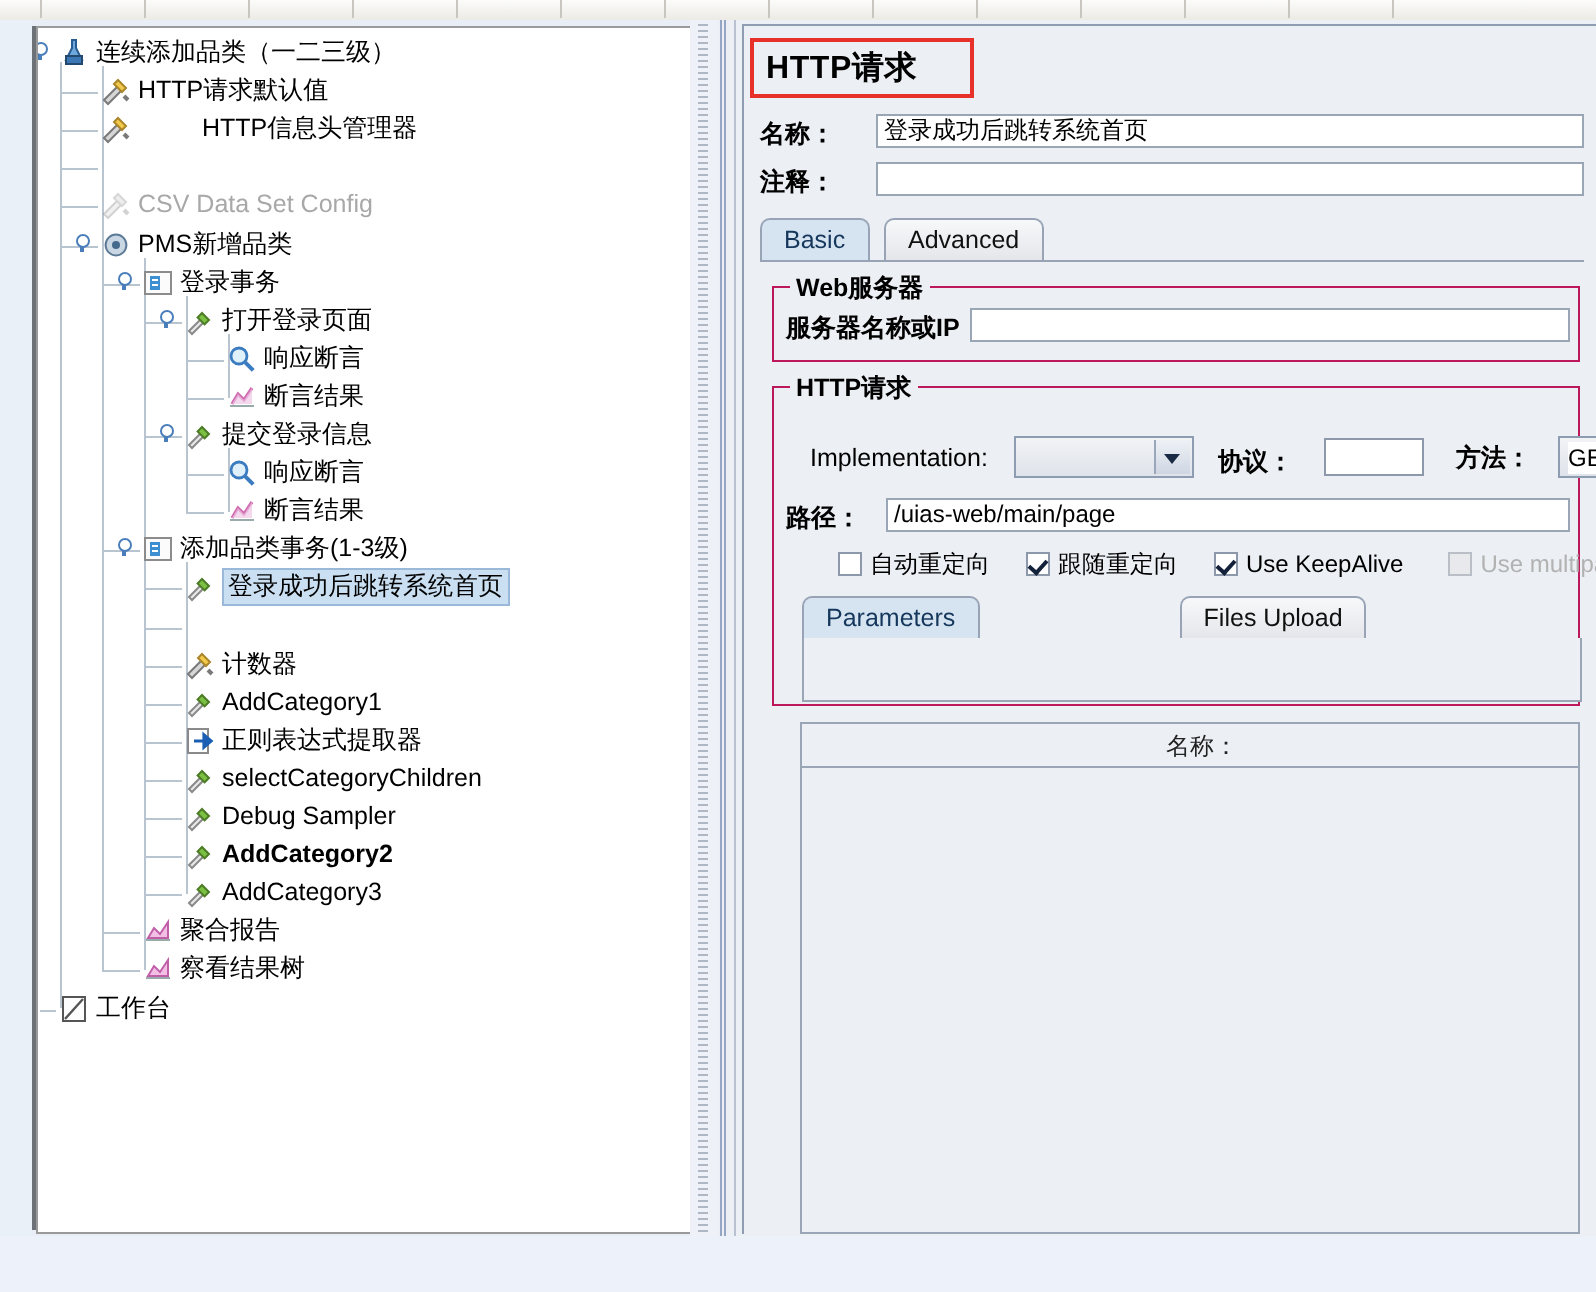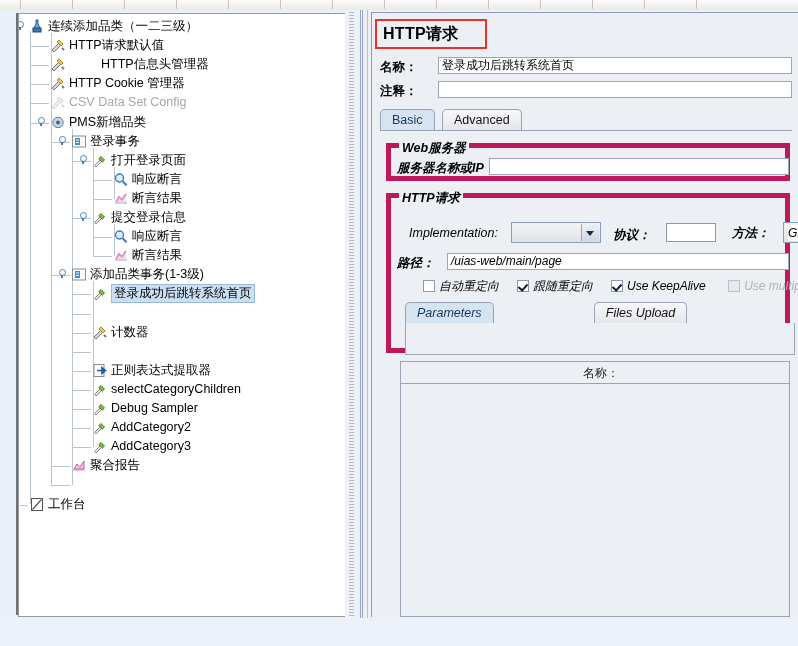--- a/index.html
+++ b/index.html
@@ -66,21 +66,21 @@
 
   
   .tabstrip{position:absolute;left:8px;height:22px;}
   .tab{position:absolute;top:0;height:21px;line-height:20px;padding:0 11px;font-size:12.5px;
     border:1px solid #98a4b6;border-bottom:none;border-radius:5px 5px 0 0;
     background:linear-gradient(#f7f8fa,#e4e6ea);color:#111;box-sizing:border-box;}
   .tab.active{background:#d6e4f2;color:#16375c;}
   .tabs-underline{position:absolute;height:1px;background:#98a4b6;}
 
   
-  .group{position:absolute;border:5px solid #be185d;box-sizing:border-box;background:transparent;font-style:italic;}
+  .group{position:absolute;border:1px solid #be185d;box-sizing:border-box;background:transparent;}
   .group-title{position:absolute;top:-8px;left:8px;background:#eceff4;padding:0 3px;
     font-size:12.5px;font-weight:bold;color:#000;}
 
   .cbx{position:absolute;top:0;height:15px;}
   .cbx .box{position:absolute;left:0;top:1px;width:12px;height:12px;background:#fff;
     border:1px solid #8d99ab;box-sizing:border-box;}
   .cbx .box.checked::after{content:"";position:absolute;left:2px;top:1px;width:4px;height:7px;
     border:solid #13213a;border-width:0 2px 2px 0;transform:rotate(42deg);}
   .cbx .box.dis{background:#e7e9ed;border-color:#b9bec7;}
   .cbx .ctx{position:absolute;left:16px;top:0;font-size:12px;line-height:14px;white-space:nowrap;}
@@ -157,28 +157,20 @@
           <div class="hline" style="left: 11px; top: 51.2px; width: 19px;"></div>
           <div class="row" style="top: 41.2px;">
             <span class="ic" style="left: 31px;"><svg width="16" height="15" viewBox="0 0 16 15">
                 <path d="M2 12l7-7 2 2-7 7z" fill="#d6d6d6" stroke="#7a7a7a"></path>
                 <path d="M9 2l4 4-2 2-4-4z" fill="#f2c94c" stroke="#a9862a"></path>
                 <path d="M12 10l2 2" stroke="#7a7a7a" stroke-width="2"></path>
               </svg></span>
             <span class="lbl" style="left: 50px; margin-left: 32px;">HTTP信息头管理器</span>
           </div>
           <div class="hline" style="left: 11px; top: 70.3px; width: 19px;"></div>
-          <div class="row" style="top: 60.3px;">
-            <span class="ic" style="left: 31px;"><svg width="16" height="15" viewBox="0 0 16 15">
-                <path d="M2 12l7-7 2 2-7 7z" fill="#d6d6d6" stroke="#7a7a7a"></path>
-                <path d="M9 2l4 4-2 2-4-4z" fill="#f2c94c" stroke="#a9862a"></path>
-                <path d="M12 10l2 2" stroke="#7a7a7a" stroke-width="2"></path>
-              </svg></span>
-            <span class="lbl" style="left: 50px;">HTTP Cookie 管理器</span>
-          </div>
           <div class="hline" style="left: 11px; top: 89.4px; width: 19px;"></div>
           <div class="row" style="top: 79.4px;">
             <span class="ic dim" style="left: 31px;"><svg width="16" height="15" viewBox="0 0 16 15">
                 <path d="M2 12l7-7 2 2-7 7z" fill="#d6d6d6" stroke="#7a7a7a"></path>
                 <path d="M9 2l4 4-2 2-4-4z" fill="#f2c94c" stroke="#a9862a"></path>
                 <path d="M12 10l2 2" stroke="#7a7a7a" stroke-width="2"></path>
               </svg></span>
             <span class="lbl dim" style="left: 50px;">CSV Data Set Config</span>
           </div>
           <div class="hline" style="left: 11px; top: 108.5px; width: 19px;"></div>
@@ -276,20 +268,27 @@
           <div class="hline" style="left: 53px; top: 318.6px; width: 19px;"></div>
           <div class="row" style="top: 308.6px;">
             <span class="ic" style="left: 73px;"><svg width="16" height="15" viewBox="0 0 16 15">
                 <path d="M2 12l7-7 2 2-7 7z" fill="#d6d6d6" stroke="#7a7a7a"></path>
                 <path d="M9 2l4 4-2 2-4-4z" fill="#f2c94c" stroke="#a9862a"></path>
                 <path d="M12 10l2 2" stroke="#7a7a7a" stroke-width="2"></path>
               </svg></span>
             <span class="lbl" style="left: 92px;">计数器</span>
           </div>
           <div class="hline" style="left: 53px; top: 337.7px; width: 19px;"></div>
+          <div class="row" style="top: 327.7px;">
+            <span class="ic" style="left: 73px;"><svg width="16" height="15" viewBox="0 0 16 15">
+                <path d="M2.5 12.5l6-6 1.5 1.5-6 6z" fill="#e8e8e8" stroke="#8a8a8a"></path>
+                <path d="M9 3.5l3.5 3.5-2.2 2.2L6.8 5.7z" fill="#7bc043" stroke="#4b7b25"></path>
+              </svg></span>
+            <span class="lbl" style="left: 92px;">AddCategory1</span>
+          </div>
           <div class="hline" style="left: 53px; top: 356.8px; width: 19px;"></div>
           <div class="row" style="top: 346.8px;">
             <span class="ic" style="left: 73px;"><svg width="16" height="15" viewBox="0 0 16 15">
                 <rect x="2" y="1.5" width="10" height="12" fill="#fff" stroke="#8a8a8a"></rect>
                 <path d="M5 7.5h8M10 4.5l3.5 3-3.5 3z" stroke="#1a5fb4" stroke-width="1.6" fill="#1a5fb4"></path>
               </svg></span>
             <span class="lbl" style="left: 92px;">正则表达式提取器</span>
           </div>
           <div class="hline" style="left: 53px; top: 375.9px; width: 19px;"></div>
           <div class="row" style="top: 365.9px;">
@@ -301,21 +300,21 @@
           </div>
           <div class="hline" style="left: 53px; top: 395px; width: 19px;"></div>
           <div class="row" style="top: 385px;">
             <span class="ic" style="left: 73px;"><svg width="16" height="15" viewBox="0 0 16 15">
                 <path d="M2.5 12.5l6-6 1.5 1.5-6 6z" fill="#e8e8e8" stroke="#8a8a8a"></path>
                 <path d="M9 3.5l3.5 3.5-2.2 2.2L6.8 5.7z" fill="#7bc043" stroke="#4b7b25"></path>
               </svg></span>
             <span class="lbl" style="left: 92px;">Debug Sampler</span>
           </div>
           <div class="hline" style="left: 53px; top: 414.1px; width: 19px;"></div>
-          <div class="row" style="top: 404.1px;">
+          <div class="row" style="top: 404.1px; font-weight: bold;">
             <span class="ic" style="left: 73px;"><svg width="16" height="15" viewBox="0 0 16 15">
                 <path d="M2.5 12.5l6-6 1.5 1.5-6 6z" fill="#e8e8e8" stroke="#8a8a8a"></path>
                 <path d="M9 3.5l3.5 3.5-2.2 2.2L6.8 5.7z" fill="#7bc043" stroke="#4b7b25"></path>
               </svg></span>
             <span class="lbl" style="left: 92px;">AddCategory2</span>
           </div>
           <div class="hline" style="left: 53px; top: 433.2px; width: 19px;"></div>
           <div class="row" style="top: 423.2px;">
             <span class="ic" style="left: 73px;"><svg width="16" height="15" viewBox="0 0 16 15">
                 <path d="M2.5 12.5l6-6 1.5 1.5-6 6z" fill="#e8e8e8" stroke="#8a8a8a"></path>
@@ -325,20 +324,27 @@
           </div>
           <div class="hline" style="left: 32px; top: 452.3px; width: 19px;"></div>
           <div class="row" style="top: 442.3px;">
             <span class="ic" style="left: 52px;"><svg width="16" height="15" viewBox="0 0 16 15">
                 <path d="M2 12h12" stroke="#9aa" stroke-width="1"></path>
                 <path d="M3 11l3-5 3 3 4-6v8z" fill="#f3bfe4" stroke="#c05fa8"></path>
               </svg></span>
             <span class="lbl" style="left: 71px;">聚合报告</span>
           </div>
           <div class="hline" style="left: 32px; top: 471.4px; width: 19px;"></div>
+          <div class="row" style="top: 461.4px;">
+            <span class="ic" style="left: 52px;"><svg width="16" height="15" viewBox="0 0 16 15">
+                <path d="M2 12h12" stroke="#9aa" stroke-width="1"></path>
+                <path d="M3 11l3-5 3 3 4-6v8z" fill="#f3bfe4" stroke="#c05fa8"></path>
+              </svg></span>
+            <span class="lbl" style="left: 71px;">察看结果树</span>
+          </div>
           <div class="hline" style="left: 1px; top: 490.5px; width: 8px;"></div>
           <div class="row" style="top: 480.5px;">
             <span class="ic" style="left: 10px;"><svg width="16" height="15" viewBox="0 0 16 15">
                 <rect x="2.5" y="1.5" width="11" height="12" fill="#fdfdfd" stroke="#555"></rect>
                 <path d="M3.5 12.5L12.5 2.5" stroke="#555" stroke-width="1.2"></path>
               </svg></span>
             <span class="lbl" style="left: 29px;">工作台</span>
           </div>
         </div>
     </div>

